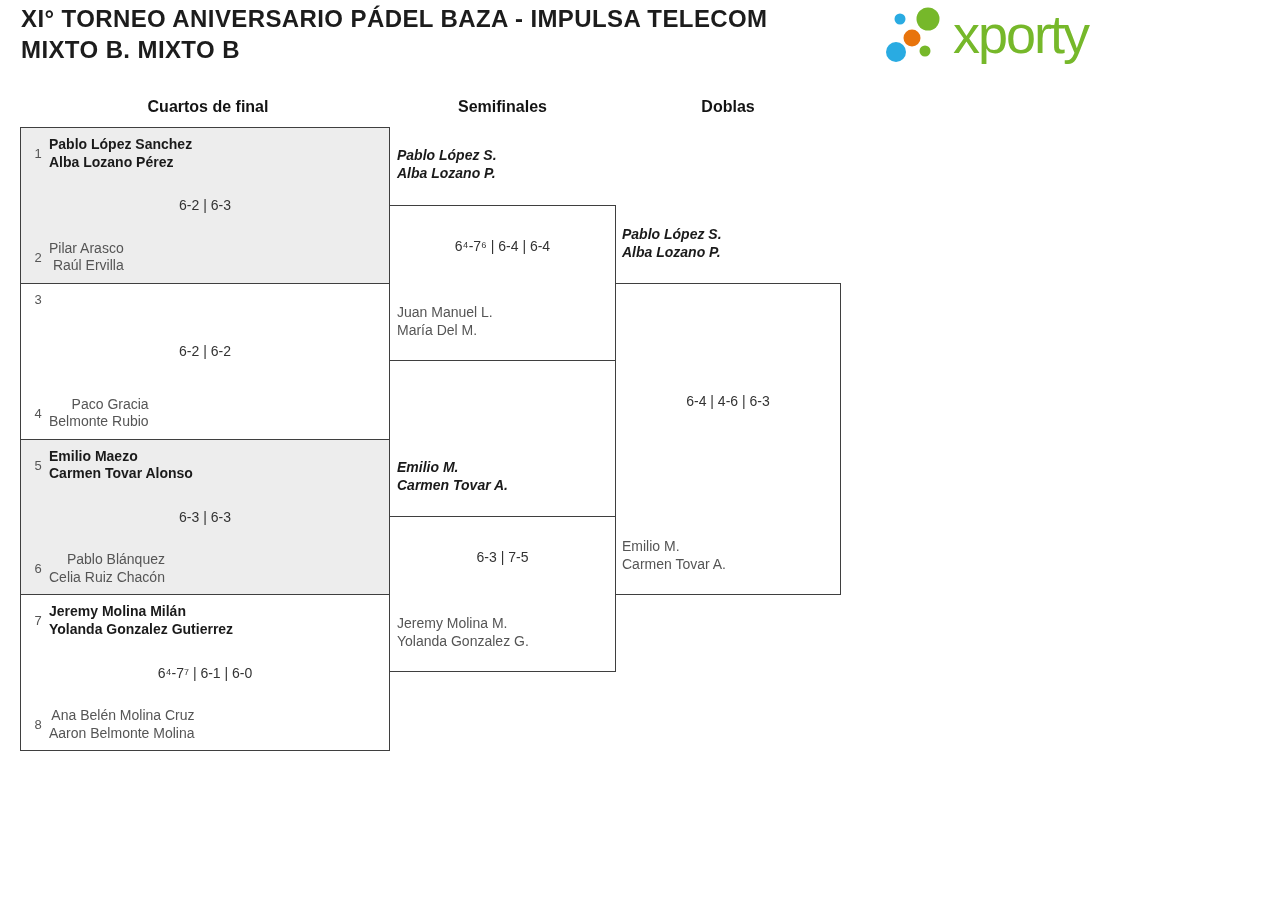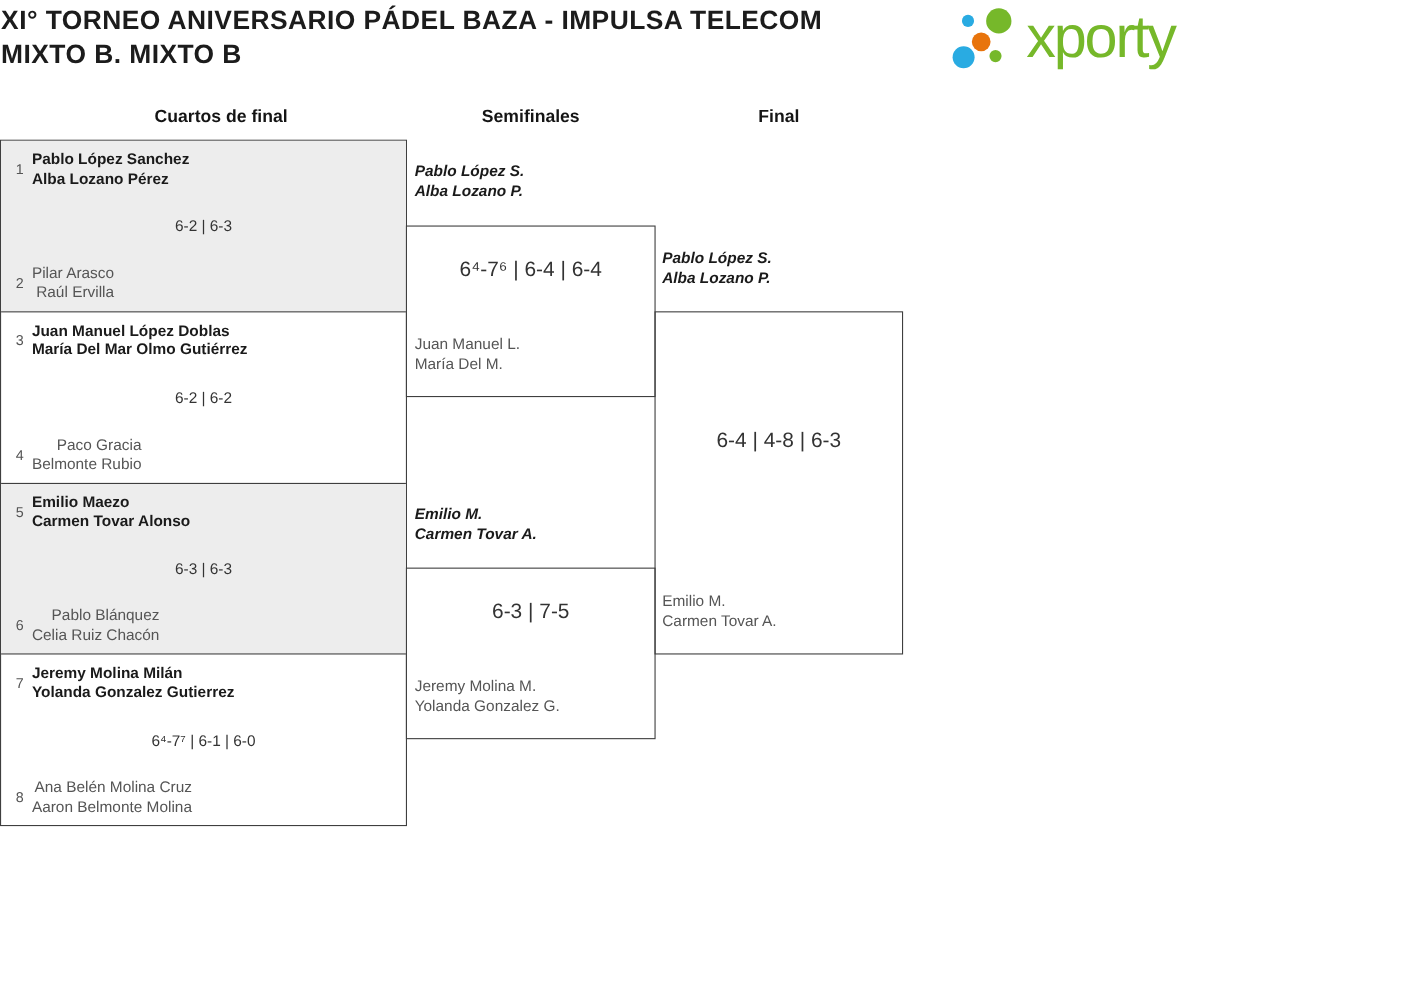--- a/index.html
+++ b/index.html
@@ -6,20 +6,21 @@
   html, body { margin: 0; padding: 0; background: #ffffff; }
   body {
     font-family: "Liberation Sans", "DejaVu Sans", sans-serif;
     width: 1280px; height: 916px;
   }
   .page {
     position: relative;
     width: 1072px; height: 916px;
     background: #ffffff;
     overflow: hidden;
+    margin-left: 20px;
   }
 
   
   .title-block {
     position: absolute; left: 1px; top: 3px;
     color: #1c1c1c;
     font-size: 24px; font-weight: 700; line-height: 31px;
     letter-spacing: 0.4px;
   }
   .logo {
@@ -30,21 +31,21 @@
     font-size: 54px; font-weight: 400; line-height: 58px;
     letter-spacing: -2px; color: #76b82a;
   }
 
   
   .round-label {
     position: absolute; top: 97px; height: 20px;
     font-size: 16px; font-weight: 700; color: #141414;
     text-align: center; line-height: 20px;
   }
-  .rl-qf { left: 16px;     width: 370px; }
+  .rl-qf { left: 3px;     width: 370px; }
   .rl-sf { left: 369px; width: 227px; }
   .rl-f  { left: 595px; width: 226px; }
 
   
   .qf-col {
     position: absolute; left: 0; top: 127px;
     width: 370px; height: 624px;
     border: 1px solid #3f3f3f;
     display: flex; flex-direction: column;
     background: #ffffff;
@@ -86,21 +87,21 @@
 
   .p-sf1-top    { left: 377px; top: 147px; }
   .p-sf1-bottom { left: 377px; top: 304px; }
   .p-sf2-top    { left: 377px; top: 459px; }
   .p-sf2-bottom { left: 377px; top: 615px; }
   .p-f-top      { left: 602px; top: 226px; }
   .p-f-bottom   { left: 602px; top: 538px; }
 
   .score-label {
     position: absolute; text-align: center;
-    font-size: 19px; line-height: 18px; color: #333333;
+    font-size: 14px; line-height: 18px; color: #333333;
   }
   .s-sf1 { left: 369px; width: 227px; top: 237px; }
   .s-sf2 { left: 369px; width: 227px; top: 548px; }
   .s-f   { left: 595px; width: 226px; top: 392px; }
 </style>
 </head>
 <body>
 
 <div class="page">
 
@@ -115,21 +116,21 @@
       <circle cx="45" cy="14" r="11.5" fill="#76b82a"></circle>
       <circle cx="29" cy="33" r="8.5" fill="#e8740c"></circle>
       <circle cx="13" cy="47" r="10" fill="#29abe2"></circle>
       <circle cx="42" cy="46" r="5.5" fill="#76b82a"></circle>
     </svg>
     <span class="logo-text">xporty</span>
   </div>
 
   <div class="round-label rl-qf">Cuartos de final</div>
   <div class="round-label rl-sf">Semifinales</div>
-  <div class="round-label rl-f">Final</div>
+  <div class="round-label rl-f">Doblas</div>
 
   <div class="qf-col">
 
     <div class="qf-match gray">
       <div class="team winner">
         <span class="seed">1</span>
         <span class="names">
           <span class="nline">Pablo López Sanchez</span>
           <span class="nline">Alba Lozano Pérez</span>
         </span>
@@ -140,24 +141,20 @@
         <span class="names">
           <span class="nline">Pilar Arasco</span>
           <span class="nline">Raúl Ervilla</span>
         </span>
       </div>
     </div>
 
     <div class="qf-match">
       <div class="team winner">
         <span class="seed">3</span>
-        <span class="names">
-          <span class="nline">Juan Manuel López Doblas</span>
-          <span class="nline">María Del Mar Olmo Gutiérrez</span>
-        </span>
       </div>
       <div class="qf-score">6-2 | 6-2</div>
       <div class="team loser">
         <span class="seed">4</span>
         <span class="names">
           <span class="nline">Paco Gracia</span>
           <span class="nline">Belmonte Rubio</span>
         </span>
       </div>
     </div>
@@ -221,19 +218,19 @@
   <div class="score-label s-sf2">6-3 | 7-5</div>
   <div class="pair loser p-sf2-bottom">
     <div>Jeremy Molina M.</div>
     <div>Yolanda Gonzalez G.</div>
   </div>
 
   <div class="pair winner p-f-top">
     <div>Pablo López S.</div>
     <div>Alba Lozano P.</div>
   </div>
-  <div class="score-label s-f">6-4 | 4-8 | 6-3</div>
+  <div class="score-label s-f">6-4 | 4-6 | 6-3</div>
   <div class="pair loser p-f-bottom">
     <div>Emilio M.</div>
     <div>Carmen Tovar A.</div>
   </div>
 
 </div>
 
 </body></html>

